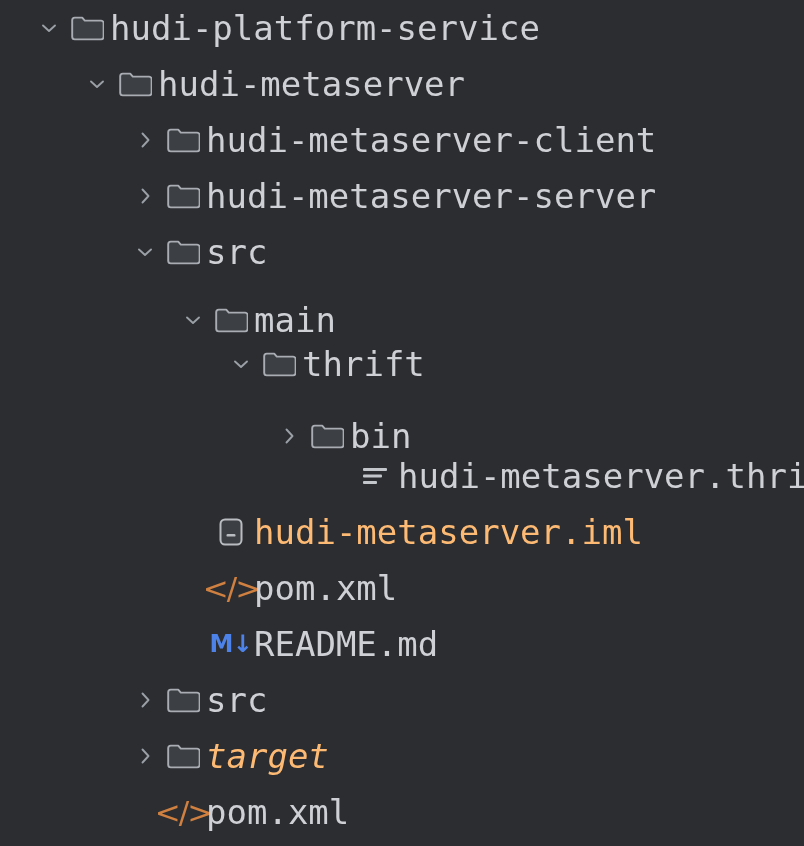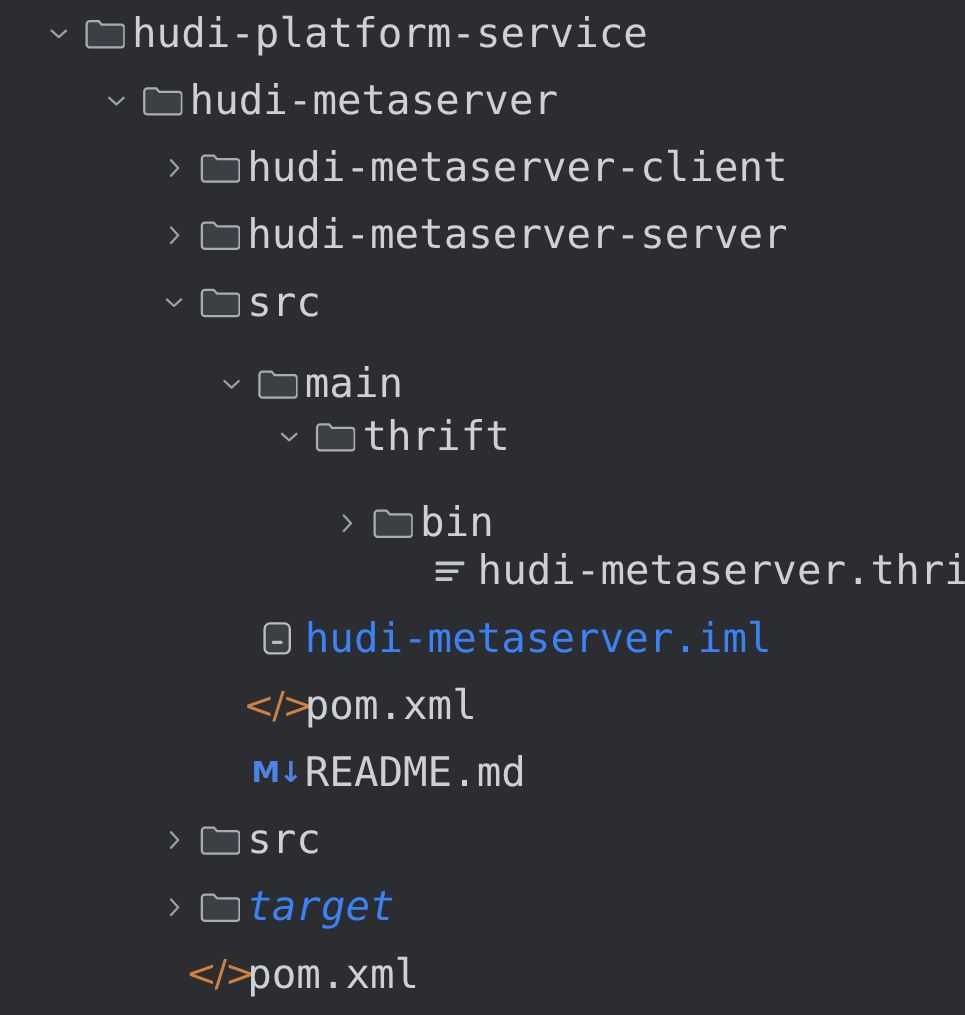--- a/index.html
+++ b/index.html
@@ -46,21 +46,21 @@
   }
   .icon svg { display: block; }
   .label {
     font-size: 34px;
     line-height: 34px;
     letter-spacing: 0px;
     color: #ced0d6;
     padding-left: 2px;
     font-family: "DejaVu Sans Mono", monospace;
   }
-  .label.olive { color: #3b82f6; }
+  .label.olive { color: #fdba74; }
 
   
   .md-glyph {
     font-family: "DejaVu Sans", sans-serif;
     font-weight: bold;
     font-size: 24px;
     color: #4d82e8;
     line-height: 1;
     display: flex;
     align-items: center;

